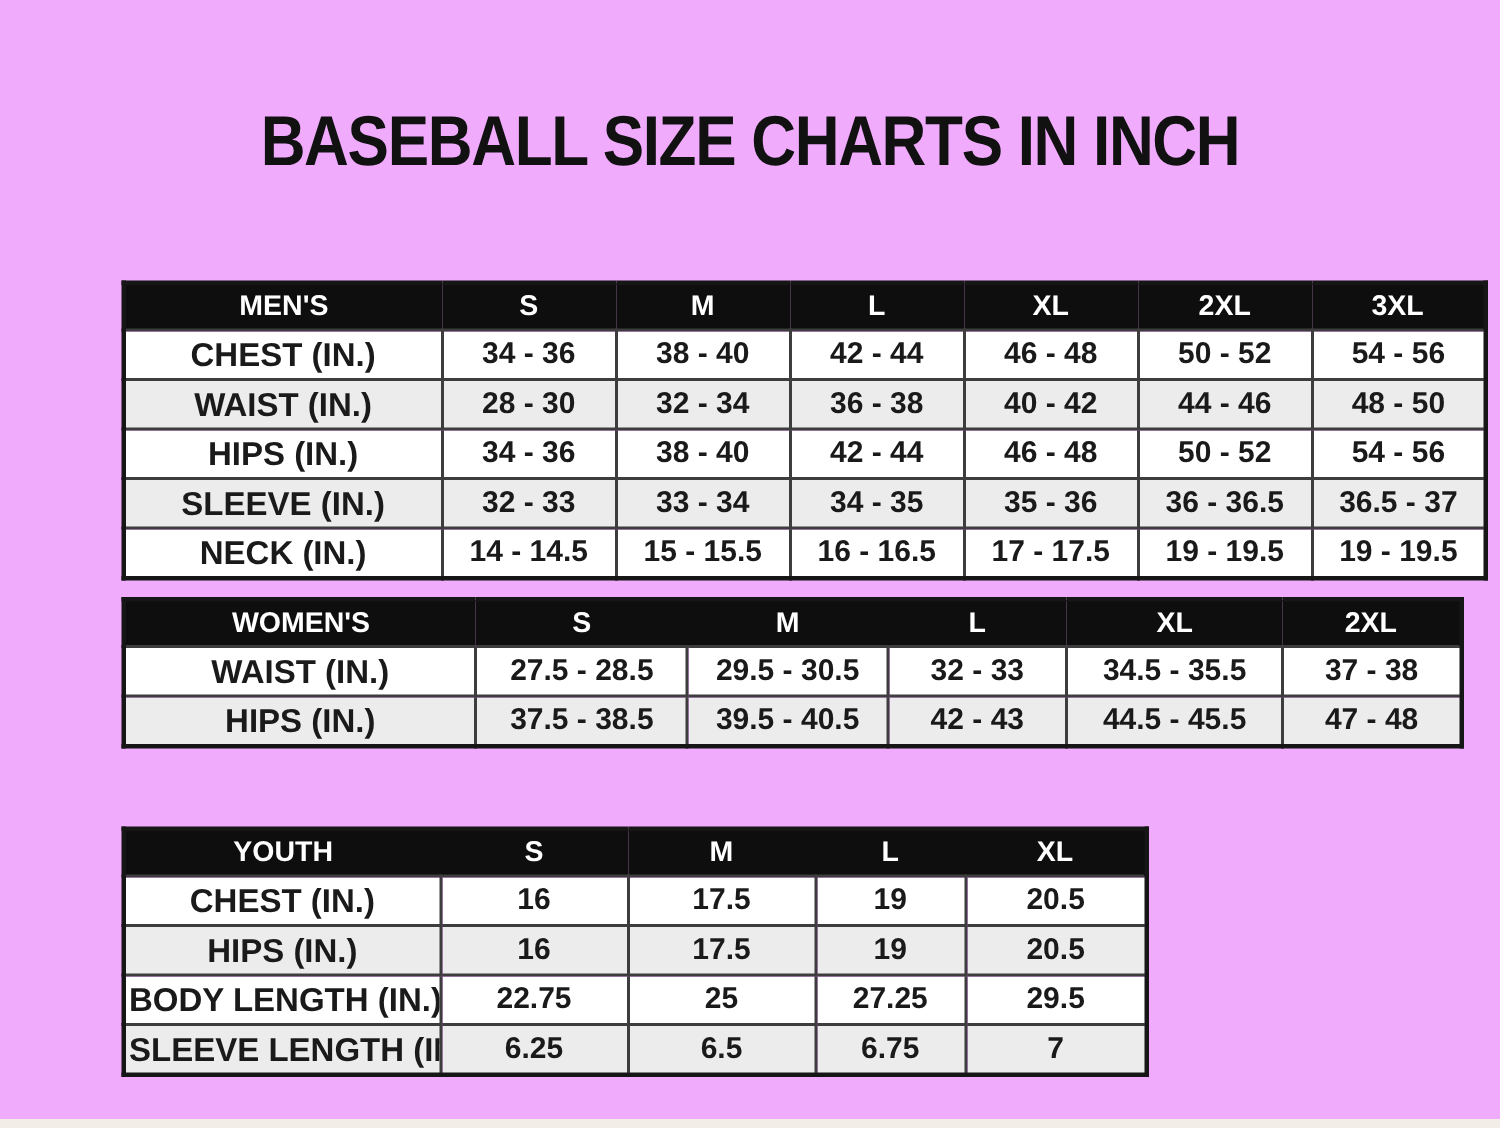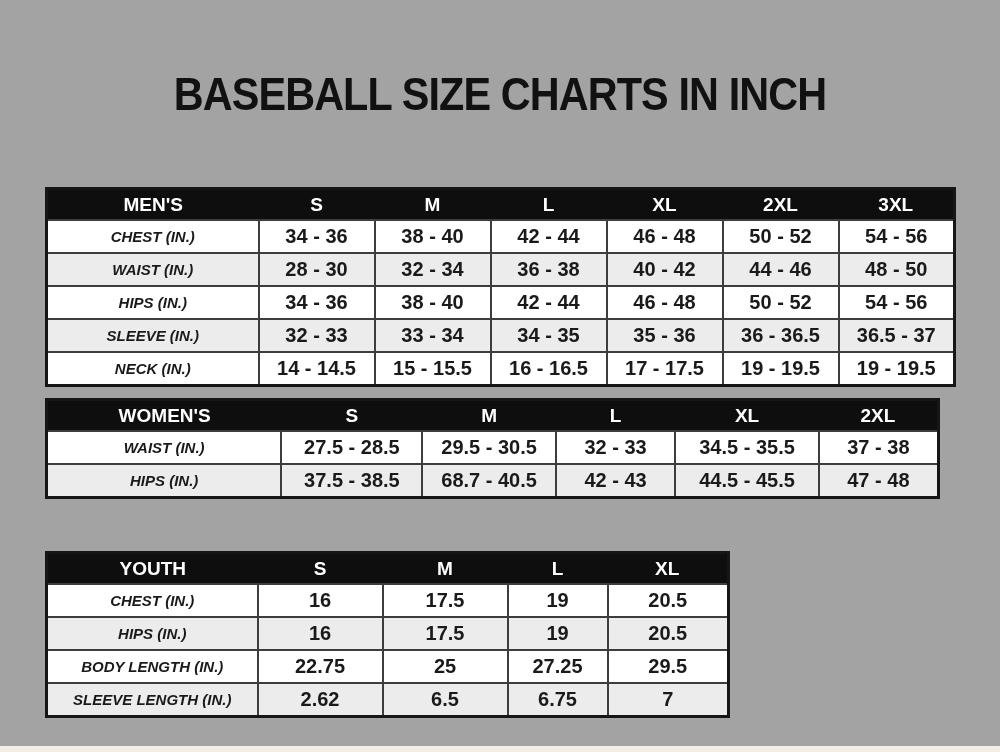--- a/index.html
+++ b/index.html
@@ -9,39 +9,40 @@
     width: 1000px;
     height: 752px;
     font-family: "Liberation Sans", sans-serif;
     overflow: hidden;
     position: relative;
   }
   .page {
     position: relative;
     width: 1000px;
     height: 752px;
-    background: #a3a3a3;
+    background: #f0abfc;
   }
   .title {
     position: absolute;
     top: 66px;
     left: 0;
     width: 100%;
     text-align: center;
     font-size: 47px;
     font-weight: 700;
     color: #111111;
     letter-spacing: -1px;
     transform: scaleX(0.88);
     transform-origin: 50% 50%;
     white-space: nowrap;
     margin: 0;
   }
   .size-table-wrap {
     position: absolute;
+    margin-left: 36px;
   }
   #t-mens   { left: 45px; top: 187px; width: 908px; }
   #t-womens { left: 45px; top: 398px; width: 895px; }
   #t-youth  { left: 45px; top: 551px; width: 682px; border-radius: 26px; }
 
   table.size-table {
     width: 100%;
     border-collapse: collapse;
     table-layout: fixed;
     border: 3px solid #161616;
@@ -63,22 +64,21 @@
     font-weight: 700;
     color: #1a1a1a;
     text-align: center;
     height: 31px;
     padding: 0 2px;
     background: #ffffff;
     white-space: nowrap;
     overflow: hidden;
   }
   table.size-table td.row-label {
-    font-size: 15px;
-    font-style: italic;
+    font-size: 22px;
   }
   table.size-table tbody tr:nth-child(even) td {
     background: #ececec;
   }
 
   
   #t-mens col:nth-child(1){width:212px}
   #t-mens col:nth-child(n+2){width:116px}
 
   #t-womens col:nth-child(1){width:208px}
@@ -207,21 +207,21 @@
             <td class="row-label">WAIST (IN.)</td>
             <td class="size-cell">27.5 - 28.5</td>
             <td class="size-cell">29.5 - 30.5</td>
             <td class="size-cell">32 - 33</td>
             <td class="size-cell">34.5 - 35.5</td>
             <td class="size-cell">37 - 38</td>
           </tr>
           <tr>
             <td class="row-label">HIPS (IN.)</td>
             <td class="size-cell">37.5 - 38.5</td>
-            <td class="size-cell">68.7 - 40.5</td>
+            <td class="size-cell">39.5 - 40.5</td>
             <td class="size-cell">42 - 43</td>
             <td class="size-cell">44.5 - 45.5</td>
             <td class="size-cell">47 - 48</td>
           </tr>
         </tbody>
       </table>
     </div>
 
   <div class="size-table-wrap" id="t-youth">
       <table class="size-table">
@@ -258,21 +258,21 @@
           </tr>
           <tr>
             <td class="row-label">BODY LENGTH (IN.)</td>
             <td class="size-cell">22.75</td>
             <td class="size-cell">25</td>
             <td class="size-cell">27.25</td>
             <td class="size-cell">29.5</td>
           </tr>
           <tr>
             <td class="row-label">SLEEVE LENGTH (IN.)</td>
-            <td class="size-cell">2.62</td>
+            <td class="size-cell">6.25</td>
             <td class="size-cell">6.5</td>
             <td class="size-cell">6.75</td>
             <td class="size-cell">7</td>
           </tr>
         </tbody>
       </table>
     </div>
 
   <div class="bottom-edge"></div>
 

